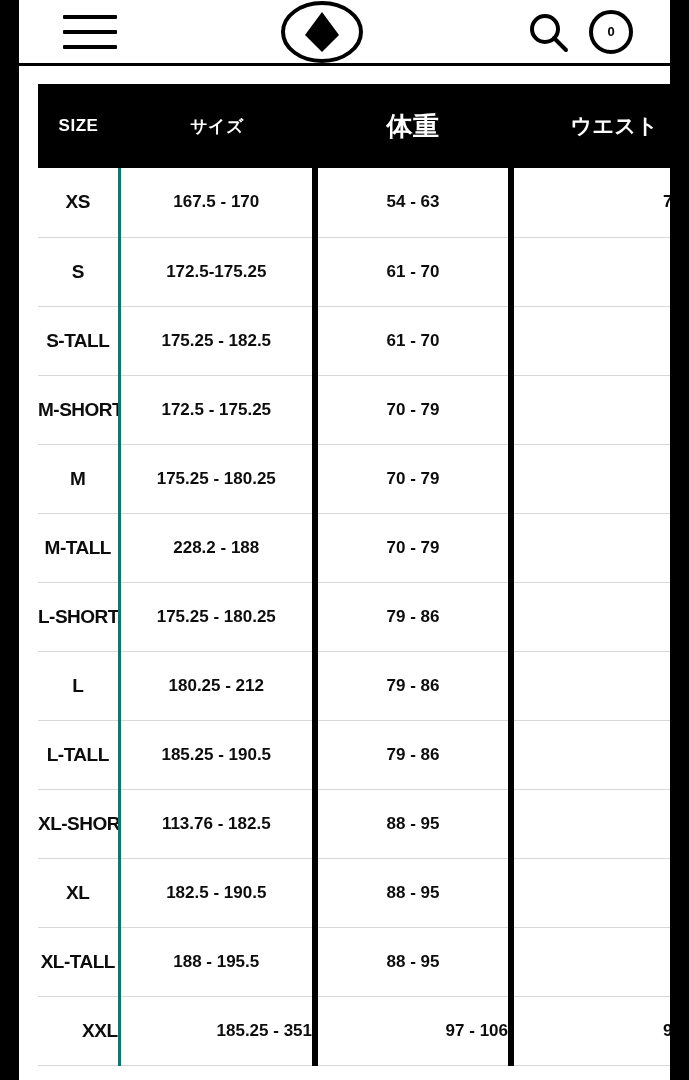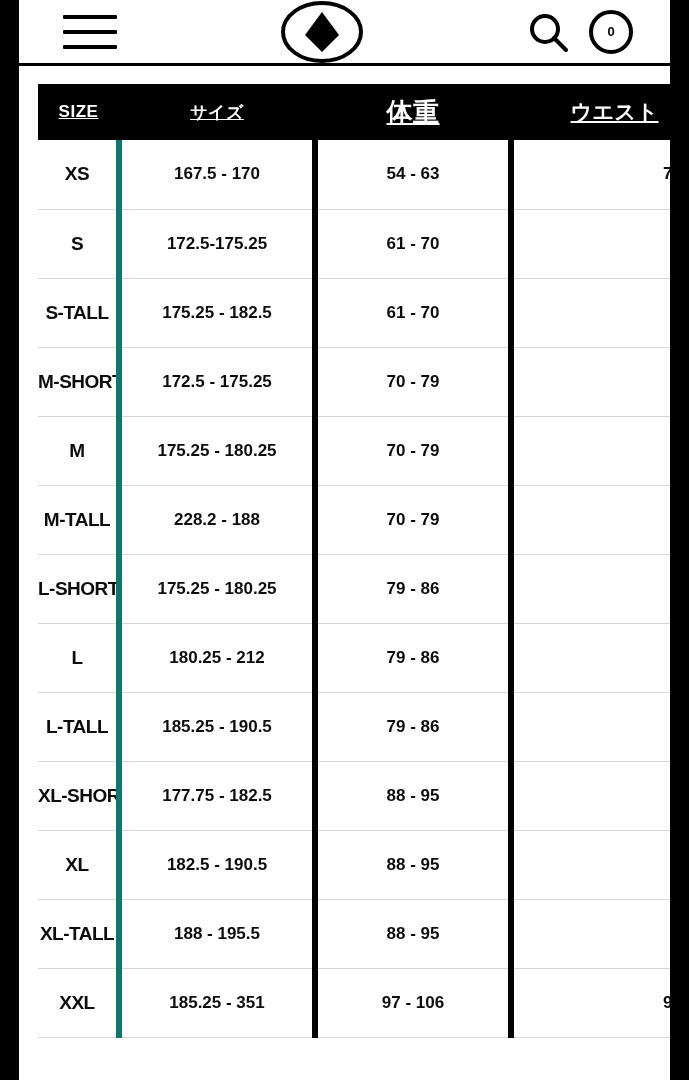--- a/index.html
+++ b/index.html
@@ -83,56 +83,55 @@
   }
   table.size-table {
     width: 680px;          
     border-collapse: collapse;
     margin-left: 19px;
     table-layout: fixed;
   }
   table.size-table thead th {
     background: #000;
     color: #fff;
-    height: 56px;
+    height: 84px;
     font-weight: 700;
     vertical-align: middle;
     letter-spacing: 0.5px;
-    text-decoration: underline;
   }
   th.col-size   { width: 81px;  font-size: 17px; }
   th.col-height { width: 196px; font-size: 17px; }
   th.col-weight { width: 196px; font-size: 26px; }
   th.col-waist  { width: 207px; font-size: 21px; }
   td {
     height: 69px;
     text-align: center;
     vertical-align: middle;
     color: #0d0d0d;
     font-weight: 700;
     border-bottom: 1px solid #d8d8d8;
   }
   td.size-cell {
     font-size: 19px;
     letter-spacing: -0.5px;
-    border-right: 6px solid #0f766e;
+    border-right: 3px solid #0f766e;
     white-space: nowrap;
     overflow: hidden;
     margin-left: 20px;
   }
   td.val-cell {
     font-size: 17px;
     border-right: 6px solid #000000;
   }
   td.last-cell {
     font-size: 17px;
     text-align: right;
     padding-right: 22px;
   }
-  tbody tr:last-child td { border-bottom: 1px solid #d8d8d8; }
+  tbody tr:last-child td { border-bottom: 1px solid #d8d8d8; text-align: right; }
   .bottom-pad { height: 26px; }
 </style>
 </head>
 <body>
 
 <div class="screen">
 
   <div class="topbar">
 
     <div class="hamburger">
@@ -224,21 +223,21 @@
           <td class="last-cell">86</td>
         </tr>
         <tr>
           <td class="size-cell">L-TALL</td>
           <td class="val-cell">185.25 - 190.5</td>
           <td class="val-cell">79 - 86</td>
           <td class="last-cell">86</td>
         </tr>
         <tr>
           <td class="size-cell">XL-SHORT</td>
-          <td class="val-cell">177.75 - 182.5</td>
+          <td class="val-cell">113.76 - 182.5</td>
           <td class="val-cell">88 - 95</td>
           <td class="last-cell">91</td>
         </tr>
         <tr>
           <td class="size-cell">XL</td>
           <td class="val-cell">182.5 - 190.5</td>
           <td class="val-cell">88 - 95</td>
           <td class="last-cell">91</td>
         </tr>
         <tr>

